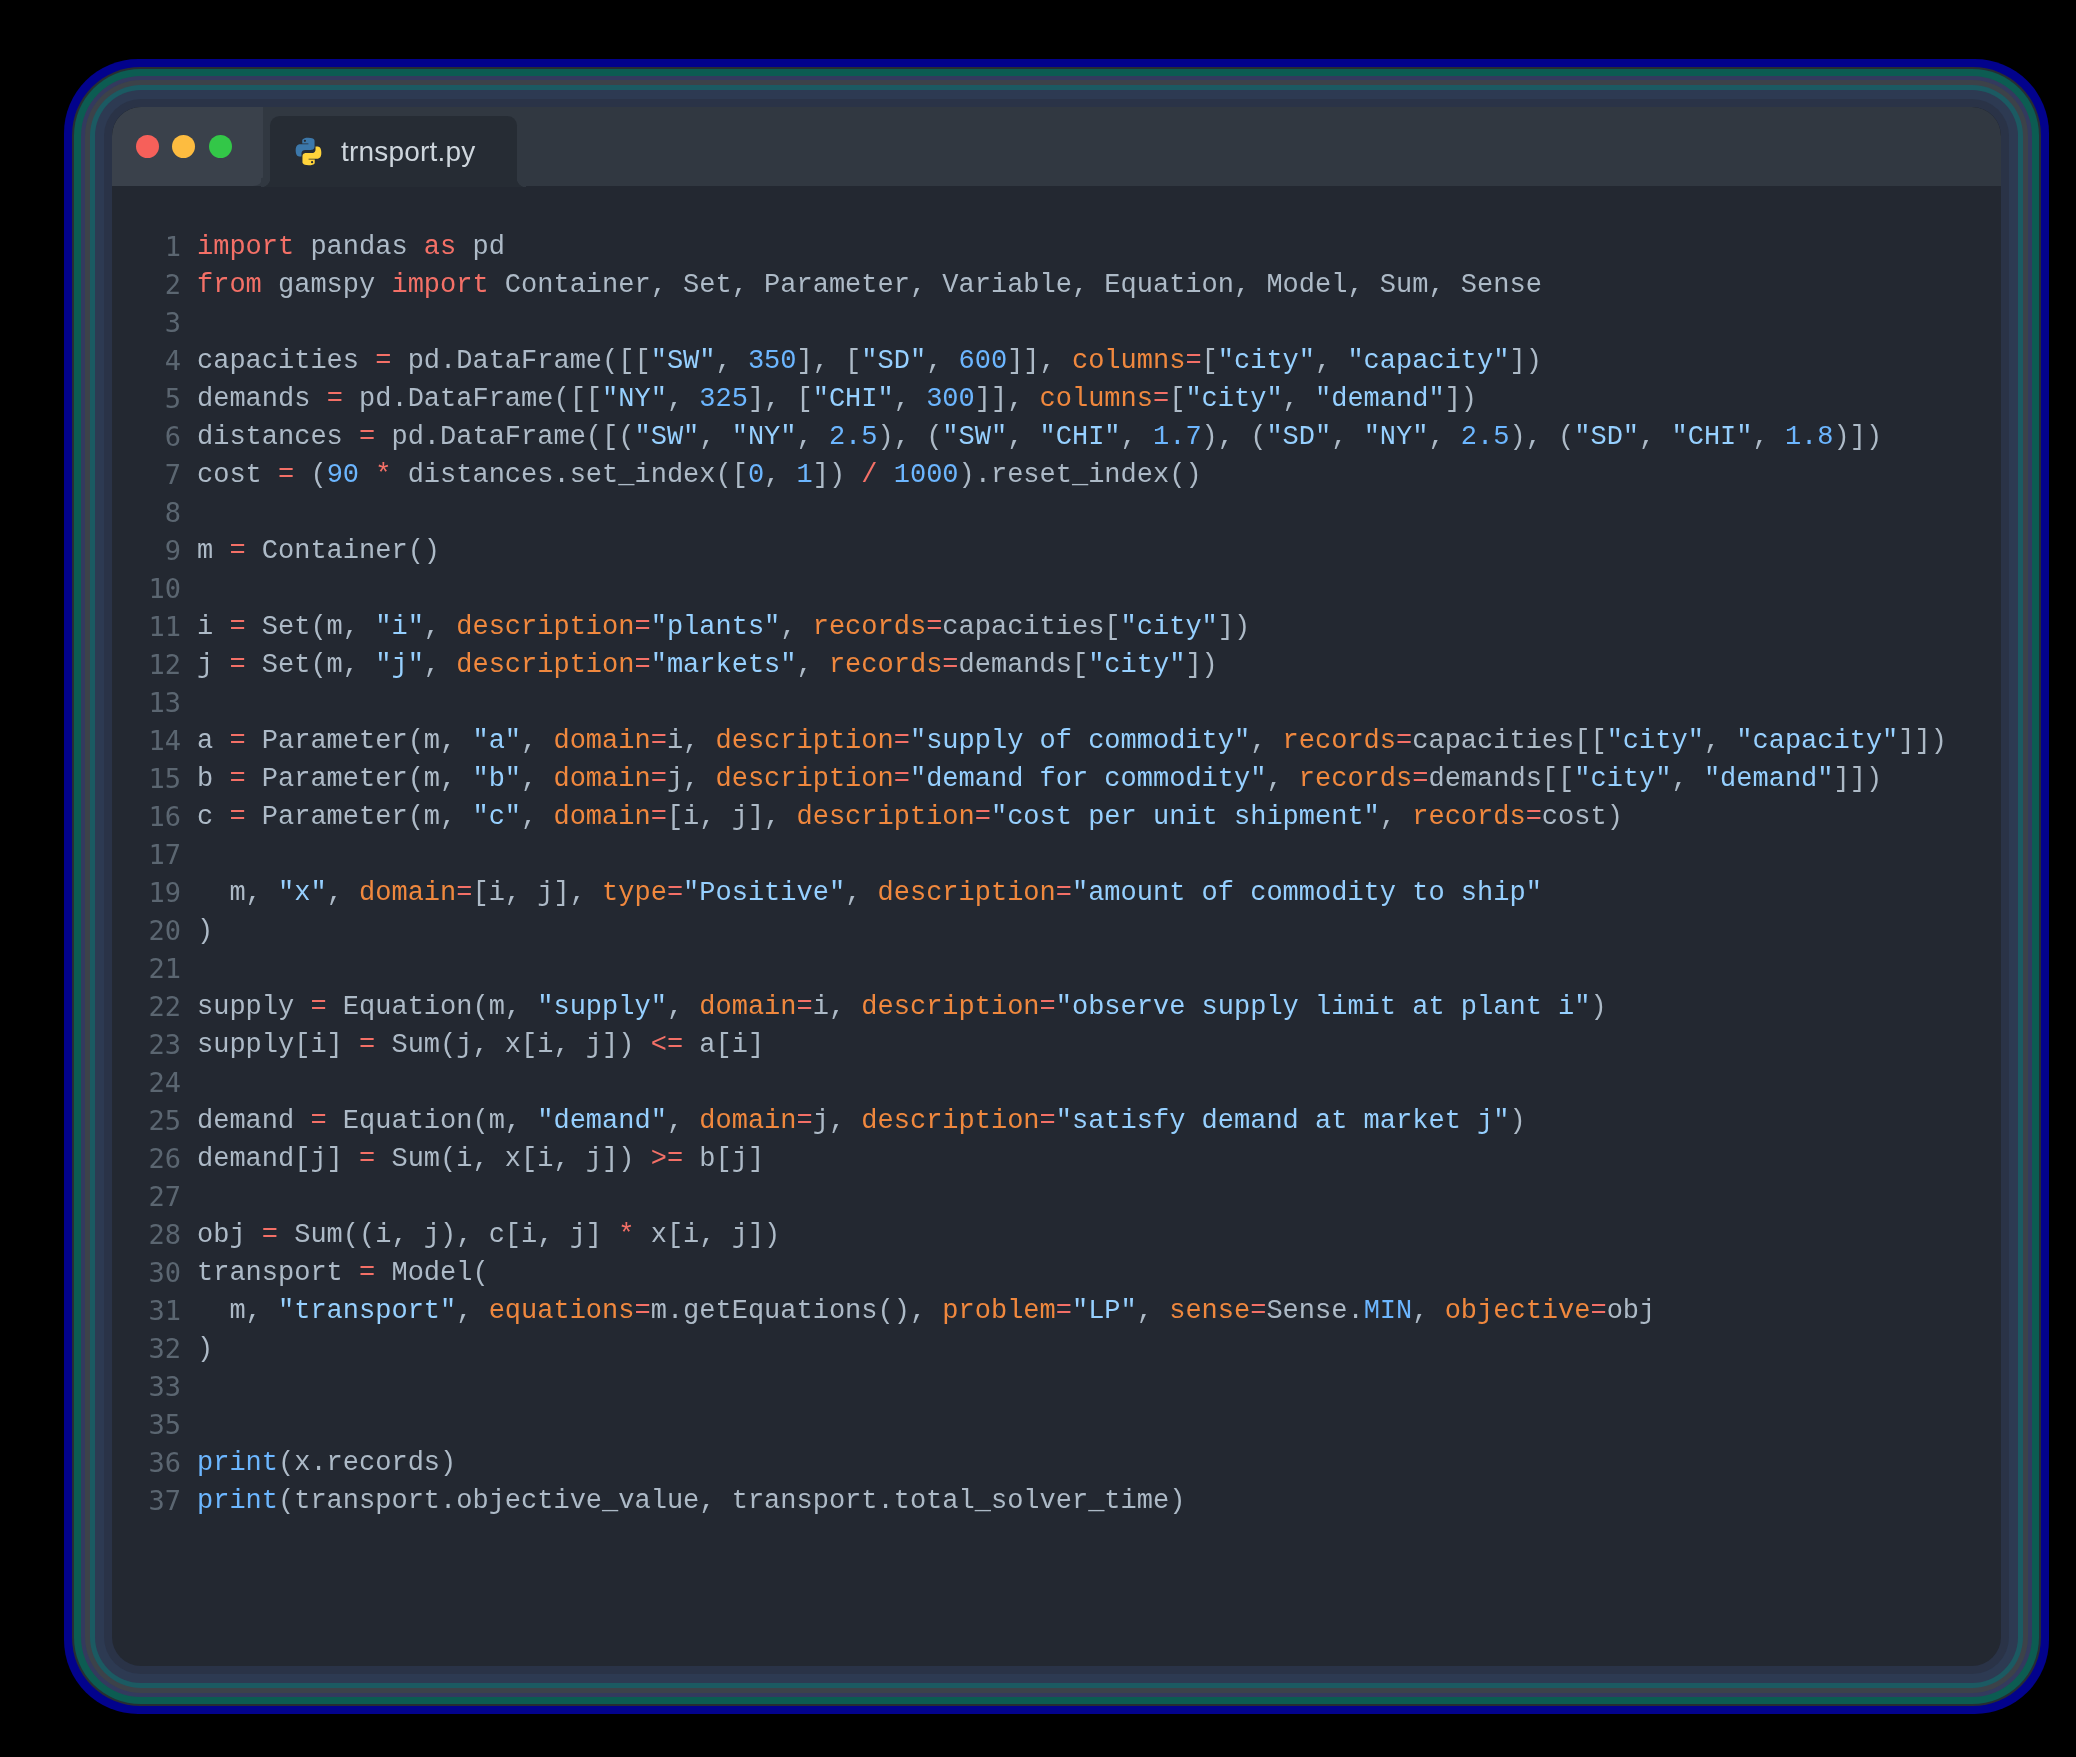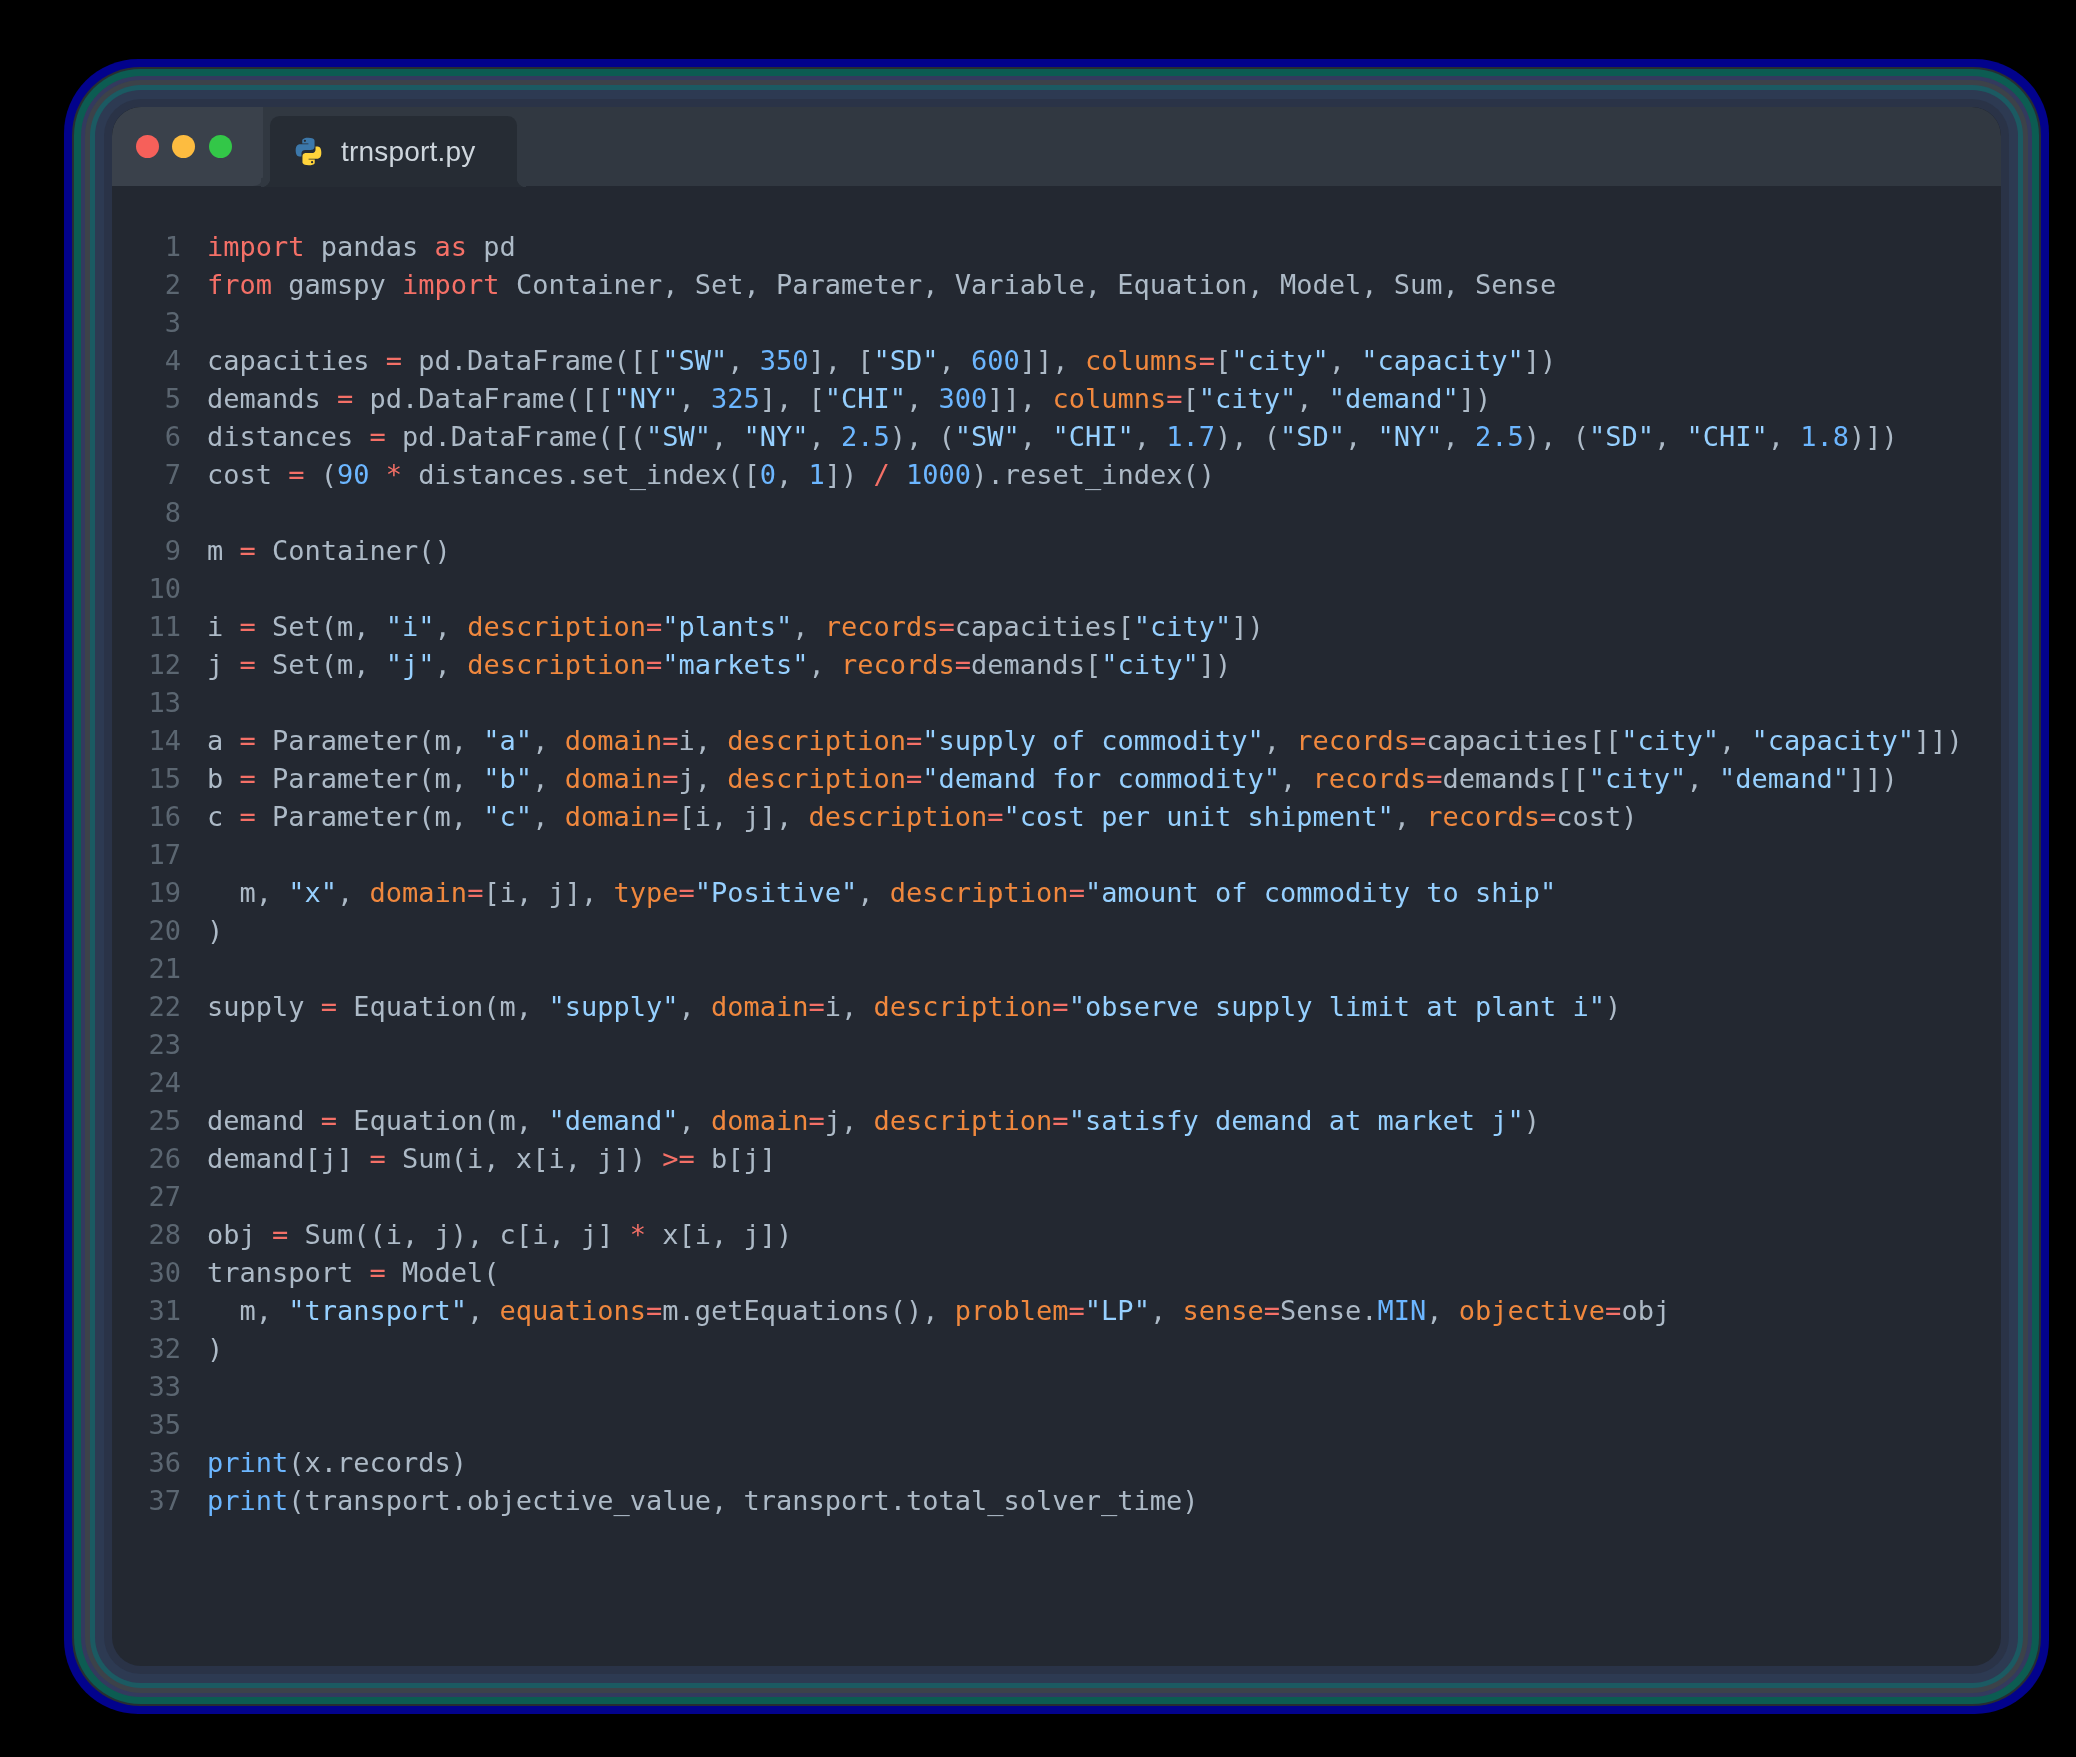--- a/index.html
+++ b/index.html
@@ -79,21 +79,21 @@
     padding:42px 0 31px 0;
     font-family:"DejaVu Sans Mono",monospace;
     font-size:27px;
   }
   .line{height:38px;line-height:38px;display:flex;white-space:pre;}
   .ln{
     flex:0 0 69px;width:69px;text-align:right;
     color:var(--lnc,#5b6671);
     user-select:none;
   }
-  .code{margin-left:26px;color:var(--plain,#adbac7);}
+  .code{margin-left:16px;color:var(--plain,#adbac7);font-family:Liberation Mono, monospace;}
   .tok-p{color:var(--plain,#adbac7);}
   .tok-k{color:var(--kw,#f47067);}
   .tok-o{color:var(--kw,#f47067);}
   .tok-s{color:var(--str,#96d0ff);}
   .tok-n{color:var(--num,#6cb6ff);}
   .tok-b{color:var(--num,#6cb6ff);}
   .tok-a{color:var(--kwa,#f0883e);}
 </style>
 </head>
 <body>
@@ -130,21 +130,21 @@
       <div class="line"><span class="ln">12</span><span class="code"><span class="tok-p">j </span><span class="tok-o">=</span><span class="tok-p"> Set(m, </span><span class="tok-s">"j"</span><span class="tok-p">, </span><span class="tok-a">description</span><span class="tok-o">=</span><span class="tok-s">"markets"</span><span class="tok-p">, </span><span class="tok-a">records</span><span class="tok-o">=</span><span class="tok-p">demands[</span><span class="tok-s">"city"</span><span class="tok-p">])</span></span></div>
       <div class="line"><span class="ln">13</span><span class="code"></span></div>
       <div class="line"><span class="ln">14</span><span class="code"><span class="tok-p">a </span><span class="tok-o">=</span><span class="tok-p"> Parameter(m, </span><span class="tok-s">"a"</span><span class="tok-p">, </span><span class="tok-a">domain</span><span class="tok-o">=</span><span class="tok-p">i, </span><span class="tok-a">description</span><span class="tok-o">=</span><span class="tok-s">"supply of commodity"</span><span class="tok-p">, </span><span class="tok-a">records</span><span class="tok-o">=</span><span class="tok-p">capacities[[</span><span class="tok-s">"city"</span><span class="tok-p">, </span><span class="tok-s">"capacity"</span><span class="tok-p">]])</span></span></div>
       <div class="line"><span class="ln">15</span><span class="code"><span class="tok-p">b </span><span class="tok-o">=</span><span class="tok-p"> Parameter(m, </span><span class="tok-s">"b"</span><span class="tok-p">, </span><span class="tok-a">domain</span><span class="tok-o">=</span><span class="tok-p">j, </span><span class="tok-a">description</span><span class="tok-o">=</span><span class="tok-s">"demand for commodity"</span><span class="tok-p">, </span><span class="tok-a">records</span><span class="tok-o">=</span><span class="tok-p">demands[[</span><span class="tok-s">"city"</span><span class="tok-p">, </span><span class="tok-s">"demand"</span><span class="tok-p">]])</span></span></div>
       <div class="line"><span class="ln">16</span><span class="code"><span class="tok-p">c </span><span class="tok-o">=</span><span class="tok-p"> Parameter(m, </span><span class="tok-s">"c"</span><span class="tok-p">, </span><span class="tok-a">domain</span><span class="tok-o">=</span><span class="tok-p">[i, j], </span><span class="tok-a">description</span><span class="tok-o">=</span><span class="tok-s">"cost per unit shipment"</span><span class="tok-p">, </span><span class="tok-a">records</span><span class="tok-o">=</span><span class="tok-p">cost)</span></span></div>
       <div class="line"><span class="ln">17</span><span class="code"></span></div>
       <div class="line"><span class="ln">19</span><span class="code"><span class="tok-p">  m, </span><span class="tok-s">"x"</span><span class="tok-p">, </span><span class="tok-a">domain</span><span class="tok-o">=</span><span class="tok-p">[i, j], </span><span class="tok-a">type</span><span class="tok-o">=</span><span class="tok-s">"Positive"</span><span class="tok-p">, </span><span class="tok-a">description</span><span class="tok-o">=</span><span class="tok-s">"amount of commodity to ship"</span></span></div>
       <div class="line"><span class="ln">20</span><span class="code"><span class="tok-p">)</span></span></div>
       <div class="line"><span class="ln">21</span><span class="code"></span></div>
       <div class="line"><span class="ln">22</span><span class="code"><span class="tok-p">supply </span><span class="tok-o">=</span><span class="tok-p"> Equation(m, </span><span class="tok-s">"supply"</span><span class="tok-p">, </span><span class="tok-a">domain</span><span class="tok-o">=</span><span class="tok-p">i, </span><span class="tok-a">description</span><span class="tok-o">=</span><span class="tok-s">"observe supply limit at plant i"</span><span class="tok-p">)</span></span></div>
-      <div class="line"><span class="ln">23</span></div>
+      <div class="line"><span class="ln">23</span><span class="code"><span class="tok-p">supply[i] </span><span class="tok-o">=</span><span class="tok-p"> Sum(j, x[i, j]) </span><span class="tok-o">&lt;=</span><span class="tok-p"> a[i]</span></span></div>
       <div class="line"><span class="ln">24</span><span class="code"></span></div>
       <div class="line"><span class="ln">25</span><span class="code"><span class="tok-p">demand </span><span class="tok-o">=</span><span class="tok-p"> Equation(m, </span><span class="tok-s">"demand"</span><span class="tok-p">, </span><span class="tok-a">domain</span><span class="tok-o">=</span><span class="tok-p">j, </span><span class="tok-a">description</span><span class="tok-o">=</span><span class="tok-s">"satisfy demand at market j"</span><span class="tok-p">)</span></span></div>
       <div class="line"><span class="ln">26</span><span class="code"><span class="tok-p">demand[j] </span><span class="tok-o">=</span><span class="tok-p"> Sum(i, x[i, j]) </span><span class="tok-o">&gt;=</span><span class="tok-p"> b[j]</span></span></div>
       <div class="line"><span class="ln">27</span><span class="code"></span></div>
       <div class="line"><span class="ln">28</span><span class="code"><span class="tok-p">obj </span><span class="tok-o">=</span><span class="tok-p"> Sum((i, j), c[i, j] </span><span class="tok-o">*</span><span class="tok-p"> x[i, j])</span></span></div>
       <div class="line"><span class="ln">30</span><span class="code"><span class="tok-p">transport </span><span class="tok-o">=</span><span class="tok-p"> Model(</span></span></div>
       <div class="line"><span class="ln">31</span><span class="code"><span class="tok-p">  m, </span><span class="tok-s">"transport"</span><span class="tok-p">, </span><span class="tok-a">equations</span><span class="tok-o">=</span><span class="tok-p">m.getEquations(), </span><span class="tok-a">problem</span><span class="tok-o">=</span><span class="tok-s">"LP"</span><span class="tok-p">, </span><span class="tok-a">sense</span><span class="tok-o">=</span><span class="tok-p">Sense.</span><span class="tok-b">MIN</span><span class="tok-p">, </span><span class="tok-a">objective</span><span class="tok-o">=</span><span class="tok-p">obj</span></span></div>
       <div class="line"><span class="ln">32</span><span class="code"><span class="tok-p">)</span></span></div>
       <div class="line"><span class="ln">33</span><span class="code"></span></div>
       <div class="line"><span class="ln">35</span><span class="code"></span></div>

